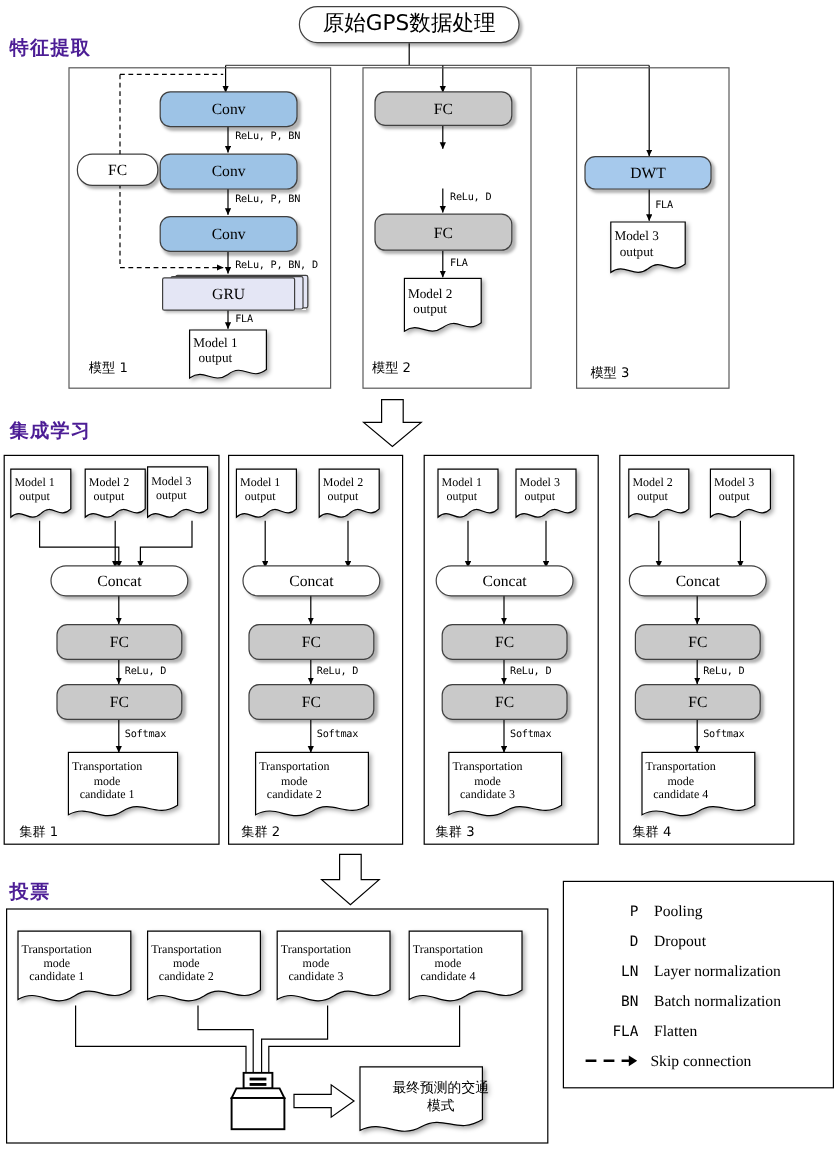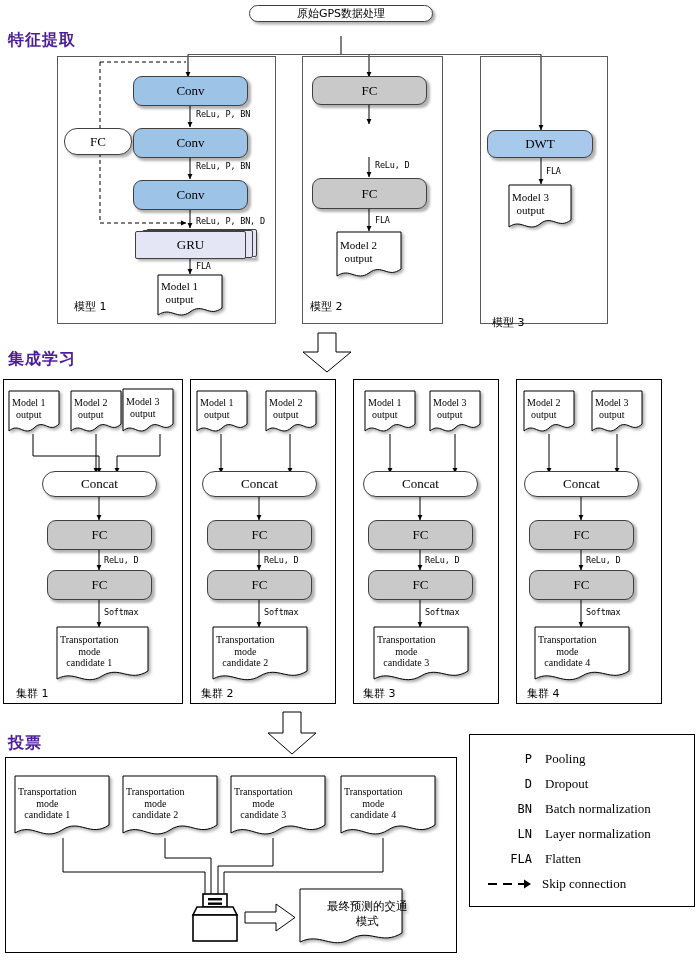--- a/index.html
+++ b/index.html
@@ -176,30 +176,30 @@
 
     <g fill="#ffffff" stroke="#000" stroke-width="1">
       <path d="M245,912 L276,912 L276,904 L295,917.5 L276,931 L276,923 L245,923 z"></path>
     </g>
   </svg>
 
   <div class="abs sec-title" style="left:8px;top:30px;">特征提取</div>
   <div class="abs sec-title" style="left:8px;top:349px;">集成学习</div>
   <div class="abs sec-title" style="left:8px;top:733px;text-align:center;">投票</div>
 
-  <div class="abs node pill" style="left:249px;top:5px;width:184px;height:17px;border-radius:16px;font-size:11px;font-family:'DejaVu Sans',sans-serif;">原始GPS数据处理</div>
+  <div class="abs node pill" style="left:249px;top:5px;width:184px;height:31px;border-radius:16px;font-size:18px;font-family:'DejaVu Sans',sans-serif;">原始GPS数据处理</div>
 
   <div class="abs group-box" style="left:57px;top:56px;width:219px;height:268px;"></div>
   <div class="abs group-label" style="left:74px;top:299px;">模型 1</div>
 
   <div class="abs group-box" style="left:302px;top:56px;width:141px;height:268px;"></div>
   <div class="abs group-label" style="left:310px;top:299px;">模型 2</div>
 
   <div class="abs group-box" style="left:480px;top:56px;width:128px;height:268px;"></div>
-  <div class="abs group-label" style="left:492px;top:315px;">模型 3</div>
+  <div class="abs group-label" style="left:492px;top:303px;">模型 3</div>
 
   <div class="abs node pill" style="left:64px;top:128px;width:68px;height:27px;background:#FFFFFF;">FC</div>
   <div class="abs node" style="left:133px;top:76px;width:115px;height:30px;background:#9DC3E6;">Conv</div>
   <div class="abs node" style="left:133px;top:128px;width:115px;height:30px;background:#9DC3E6;">Conv</div>
   <div class="abs node" style="left:133px;top:180px;width:115px;height:30px;background:#9DC3E6;">Conv</div>
 
   <div class="abs stack" style="left:135px;top:229px;width:120px;height:29px;">
     <div class="lay" style="left:11px;top:0;width:109px;height:26px;background:#E4E6F5;"></div>
     <div class="lay" style="left:7px;top:1px;width:109px;height:26px;background:#E4E6F5;"></div>
     <div class="lay" style="left:0px;top:2px;width:109px;height:26px;background:#E4E6F5;
@@ -395,26 +395,26 @@
   <div class="abs legend-box" style="left:469px;top:734px;width:226px;height:173px;">
     <div class="legend-row" style="margin-top:11px;">
       <div class="legend-key">P</div>
       <div class="legend-val">Pooling</div>
     </div>
     <div class="legend-row">
       <div class="legend-key">D</div>
       <div class="legend-val">Dropout</div>
     </div>
     <div class="legend-row">
+      <div class="legend-key">LN</div>
+      <div class="legend-val">Layer normalization</div>
+    </div>
+    <div class="legend-row">
       <div class="legend-key">BN</div>
       <div class="legend-val">Batch normalization</div>
-    </div>
-    <div class="legend-row">
-      <div class="legend-key">LN</div>
-      <div class="legend-val">Layer normalization</div>
     </div>
     <div class="legend-row">
       <div class="legend-key">FLA</div>
       <div class="legend-val">Flatten</div>
     </div>
     <div class="legend-row">
       <div class="legend-key" style="padding-right:10px;">
         <svg width="46" height="12" viewBox="0 0 46 12" style="vertical-align:middle;">
           <path d="M2,6 H40" stroke="#000" stroke-width="2.2" stroke-dasharray="9,6" fill="none"></path>
           <path d="M38,1.5 L45,6 L38,10.5 Z" fill="#000"></path>

